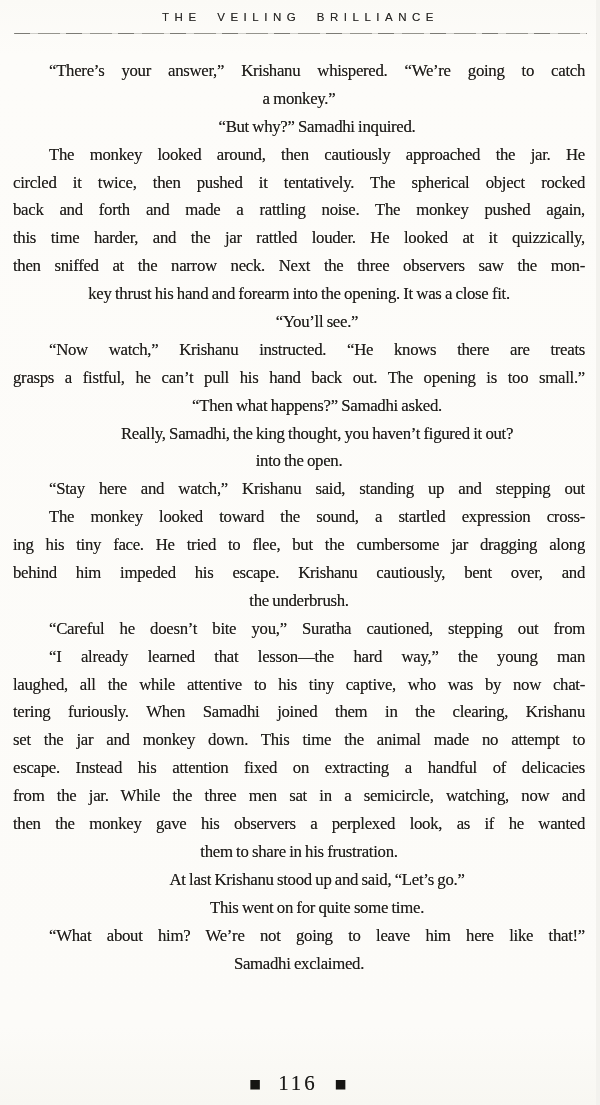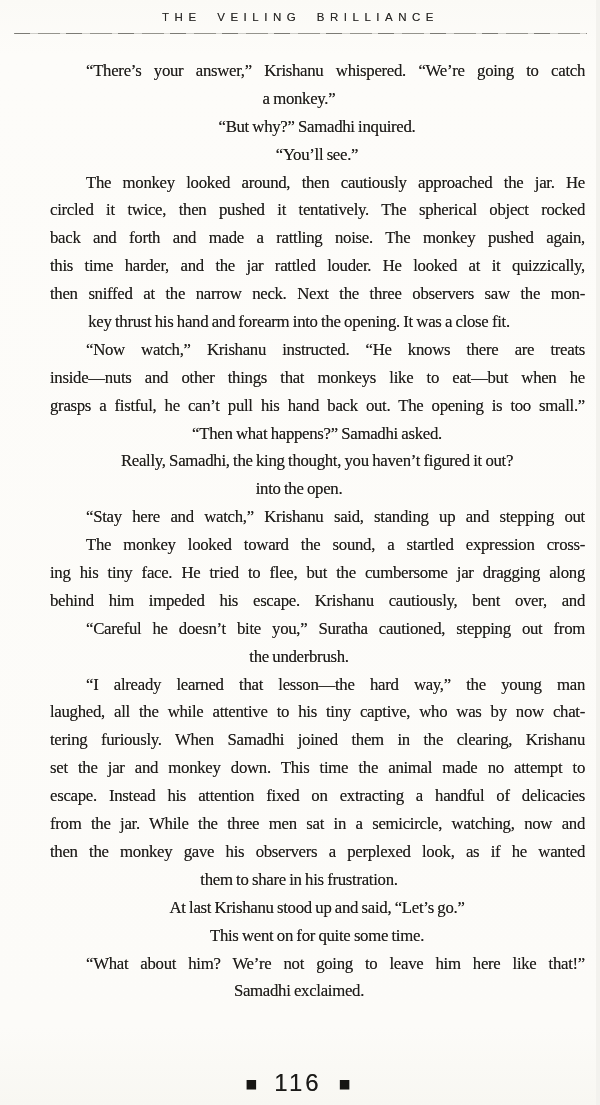--- a/index.html
+++ b/index.html
@@ -49,95 +49,93 @@
     font-size: 16.8px;
     letter-spacing: -0.3px;
     word-spacing: -0.5px;
     overflow: hidden;
     text-align: center;
     text-shadow: 0 0 .45px rgba(31,29,26,.6);
   }
   .line.j {
     text-align: justify;
     text-align-last: justify;
-    margin-left: 37px;
   }
   .line.indent { text-indent: 36px; }
   .page-footer {
     position: absolute;
     top: 1070px; left: 0; right: 0;
     height: 26px;
     display: flex;
     align-items: center;
     justify-content: center;
     gap: 17px;
   }
   .footer-ornament {
     font-family: "DejaVu Sans", sans-serif;
     font-size: 12.5px;
     line-height: 1;
     color: #161513;
     transform: translateY(0.5px);
   }
   .page-number {
-    font-family: Liberation Sans, sans-serif;
-    font-size: 24px;
+    font-family: Liberation Serif, serif;
+    font-size: 21px;
     letter-spacing: 3px;
     color: #1b1a18;
     text-shadow: 0 0 .45px rgba(27,26,24,.6);
   }
 </style>
 </head>
 <body>
 
 <div class="page">
   <div class="running-head">THE VEILING BRILLIANCE</div>
   <div class="head-rule"></div>
   <div class="body-text">
       <div>
         <div class="line indent j">“There’s your answer,” Krishanu whispered. “We’re going to catch</div>
         <div class="line">a monkey.”</div>
       </div>
       <div>
         <div class="line indent">“But why?” Samadhi inquired.</div>
       </div>
       <div>
-        <div class="line indent">“You’ll see.”</div>
-      </div>
-      <div>
         <div class="line indent j">The monkey looked around, then cautiously approached the jar. He</div>
         <div class="line j">circled it twice, then pushed it tentatively. The spherical object rocked</div>
         <div class="line j">back and forth and made a rattling noise. The monkey pushed again,</div>
         <div class="line j">this time harder, and the jar rattled louder. He looked at it quizzically,</div>
         <div class="line j">then sniffed at the narrow neck. Next the three observers saw the mon-</div>
         <div class="line">key thrust his hand and forearm into the opening. It was a close fit.</div>
       </div>
       <div>
+        <div class="line indent">“You’ll see.”</div>
+      </div>
+      <div>
         <div class="line indent j">“Now watch,” Krishanu instructed. “He knows there are treats</div>
-        <div class="line j">inside—nuts and other things that monkeys like to eat—but when he</div>
         <div class="line j">grasps a fistful, he can’t pull his hand back out. The opening is too small.”</div>
       </div>
       <div>
         <div class="line indent">“Then what happens?” Samadhi asked.</div>
       </div>
       <div>
         <div class="line indent">Really, Samadhi, the king thought, you haven’t figured it out?</div>
       </div>
       <div>
         <div class="line">into the open.</div>
         <div class="line indent j">“Stay here and watch,” Krishanu said, standing up and stepping out</div>
       </div>
       <div>
         <div class="line indent j">The monkey looked toward the sound, a startled expression cross-</div>
         <div class="line j">ing his tiny face. He tried to flee, but the cumbersome jar dragging along</div>
         <div class="line j">behind him impeded his escape. Krishanu cautiously, bent over, and</div>
       </div>
       <div>
+        <div class="line">the underbrush.</div>
         <div class="line indent j">“Careful he doesn’t bite you,” Suratha cautioned, stepping out from</div>
-        <div class="line">the underbrush.</div>
       </div>
       <div>
         <div class="line indent j">“I already learned that lesson—the hard way,” the young man</div>
         <div class="line j">laughed, all the while attentive to his tiny captive, who was by now chat-</div>
         <div class="line j">tering furiously. When Samadhi joined them in the clearing, Krishanu</div>
         <div class="line j">set the jar and monkey down. This time the animal made no attempt to</div>
         <div class="line j">escape. Instead his attention fixed on extracting a handful of delicacies</div>
         <div class="line j">from the jar. While the three men sat in a semicircle, watching, now and</div>
         <div class="line j">then the monkey gave his observers a perplexed look, as if he wanted</div>
         <div class="line">them to share in his frustration.</div>

